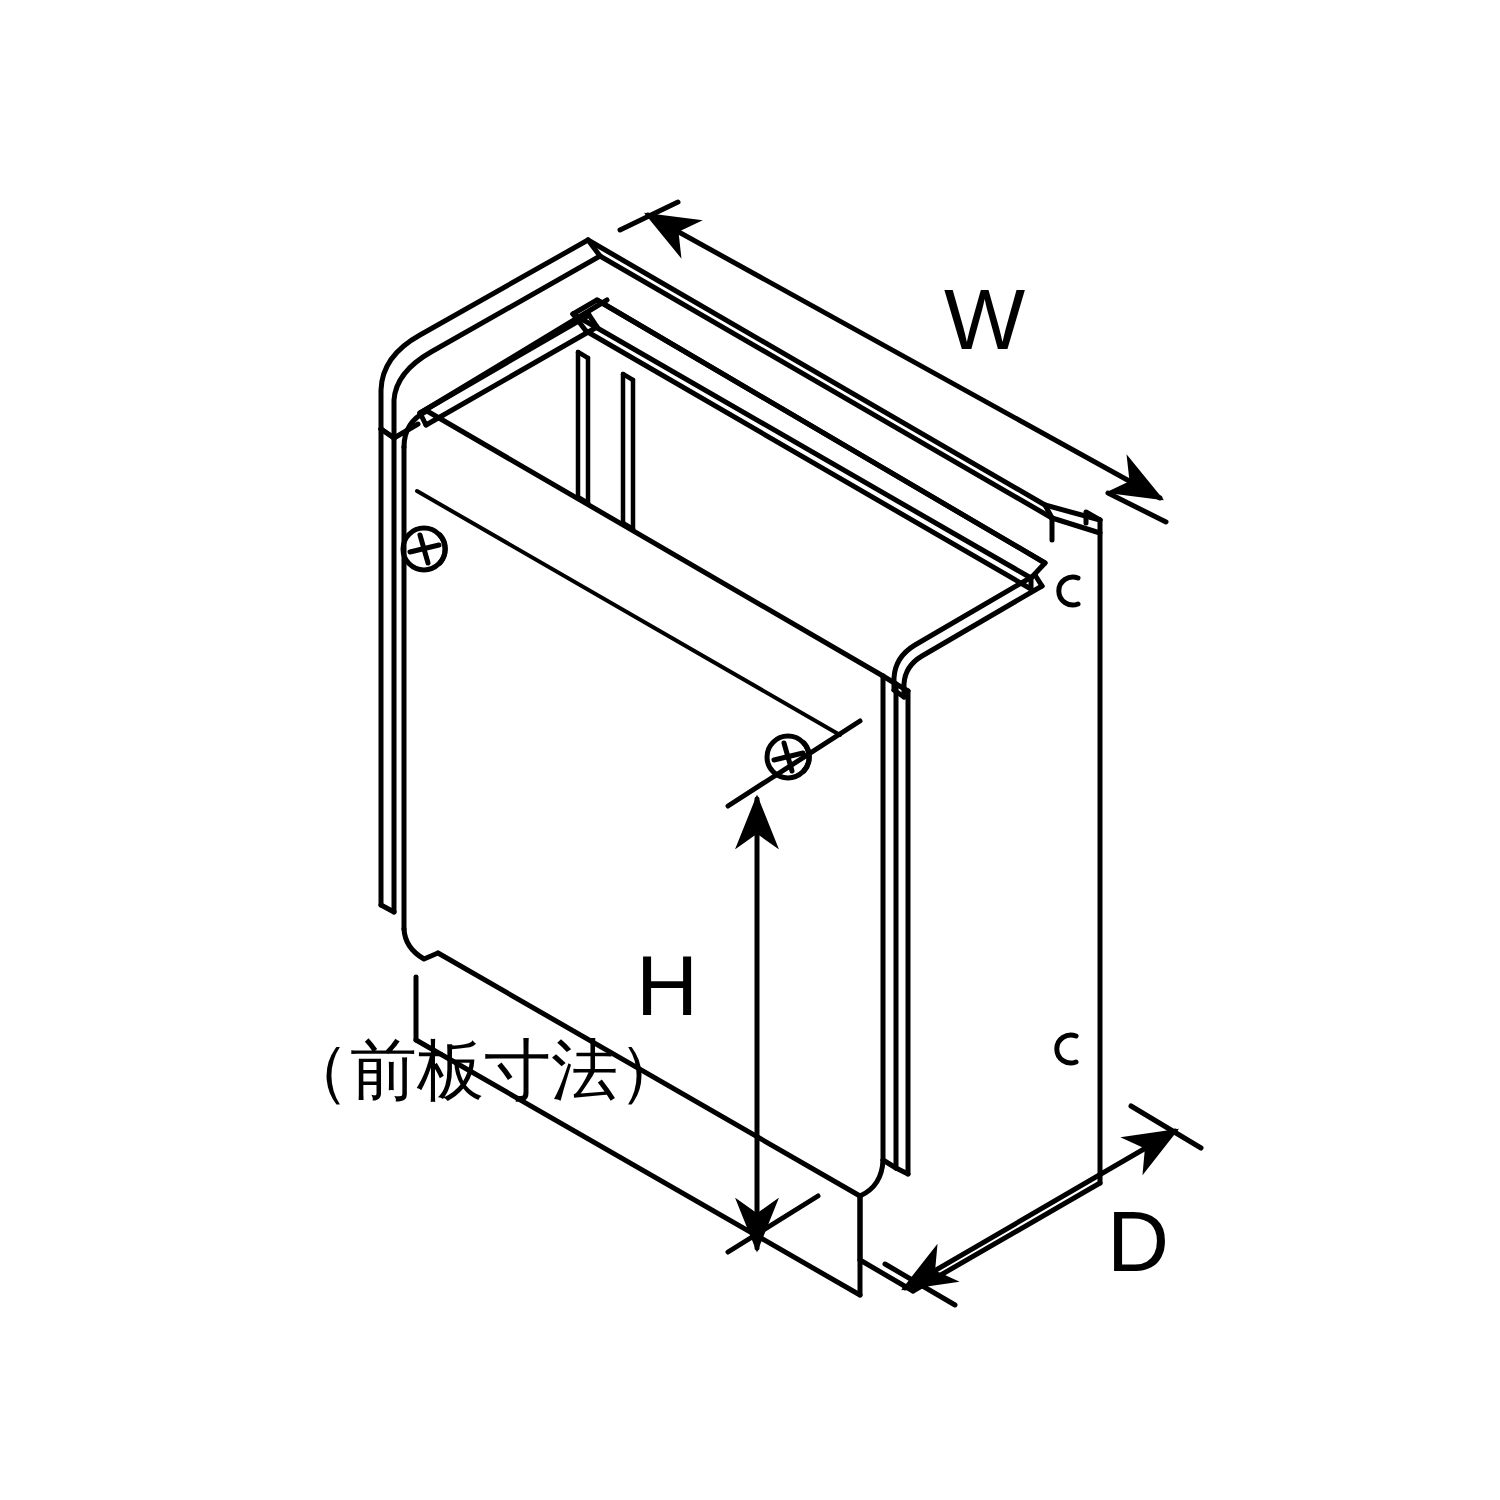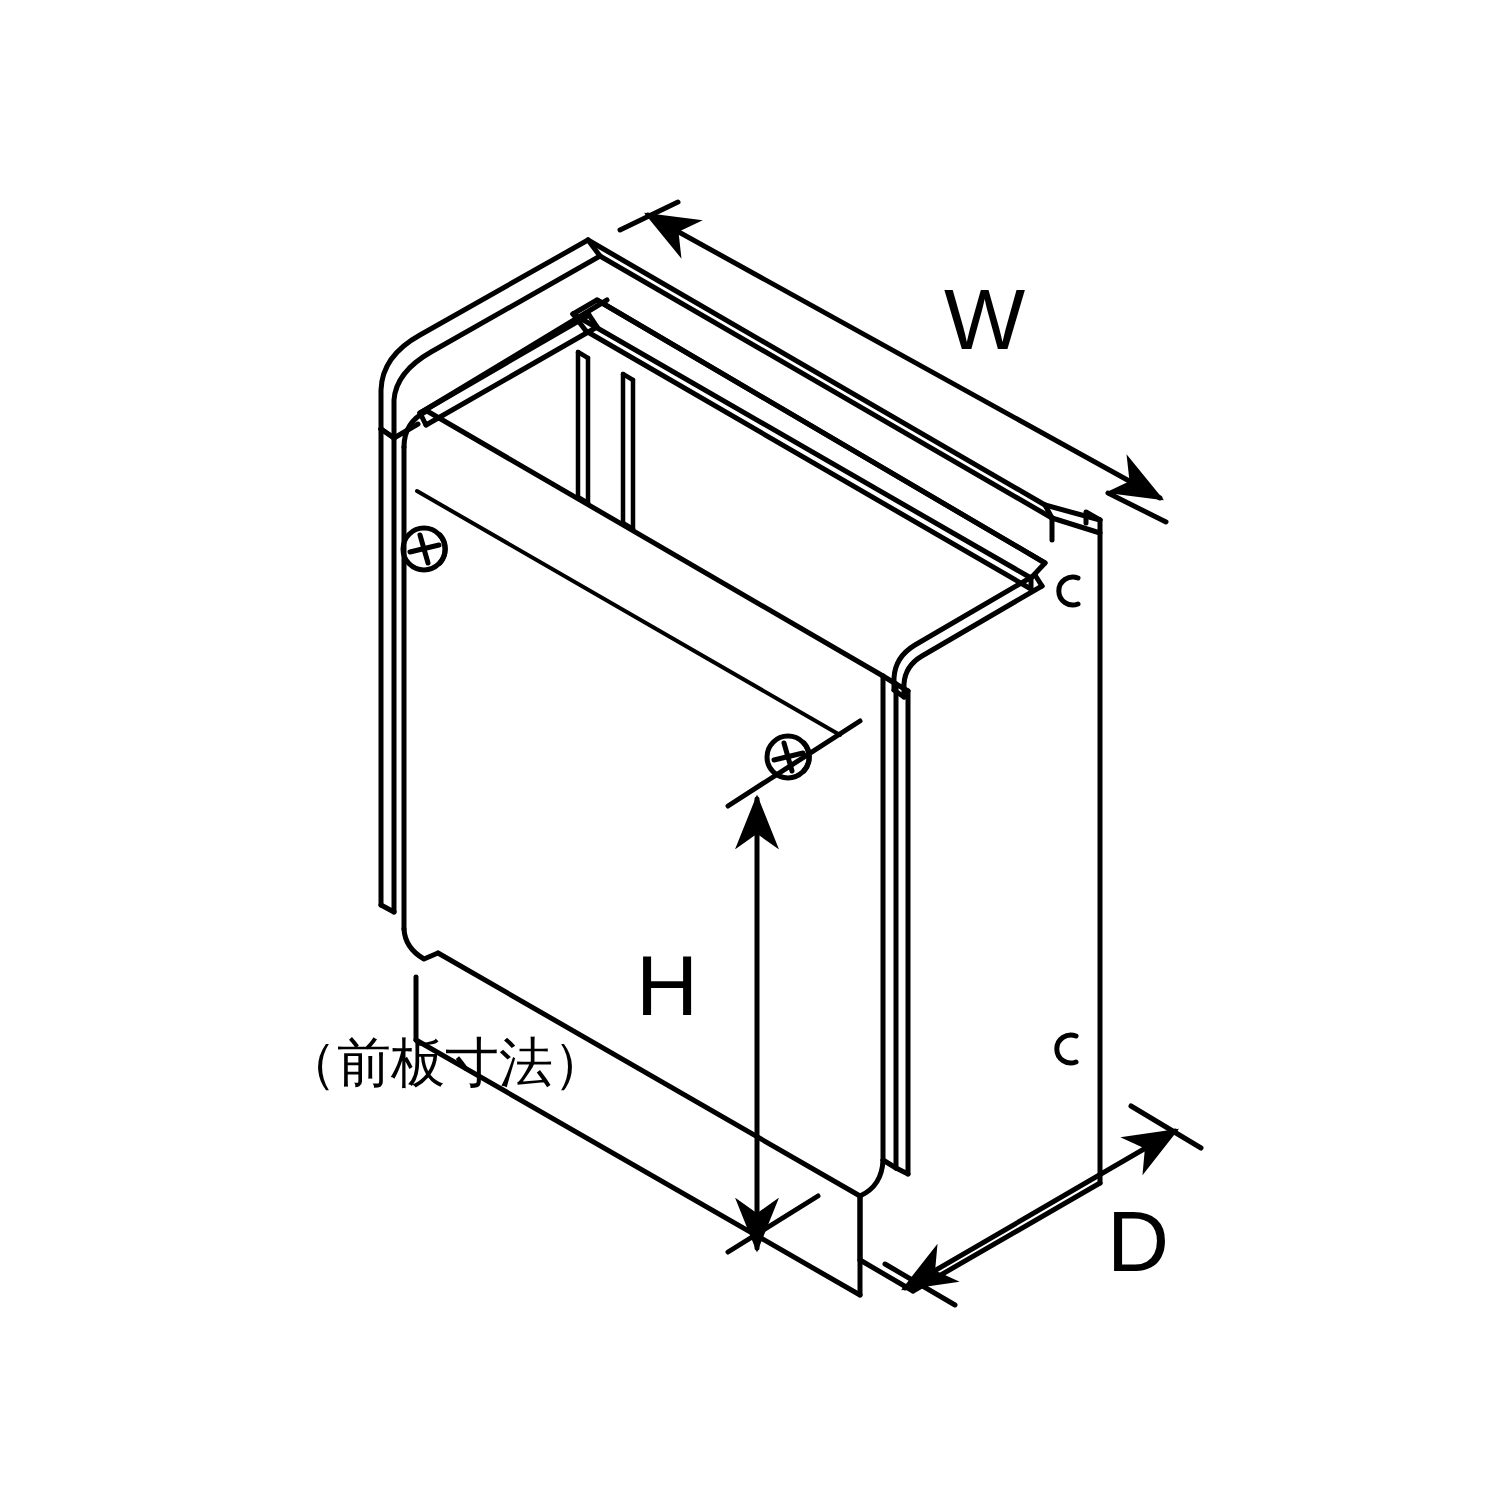--- a/index.html
+++ b/index.html
@@ -32,22 +32,22 @@
     font-weight: 400;
     line-height: 1;
     white-space: nowrap;
     user-select: none;
   }
   .dim-label.letter {
     font-size: 86px;
     letter-spacing: 0;
   }
   .dim-label.jp {
-    font-family: Liberation Serif, serif;
-    font-size: 54px;
+    font-family: Liberation Sans, sans-serif;
+    font-size: 67px;
     font-weight: 400;
   }
   #label-w { left: 944px; top: 276px; }
   #label-h { left: 636px; top: 942px; }
   #label-d { left: 1107px; top: 1198px; }
   #label-front-plate { left: 283px; top: 1036px; }
 </style>
 </head>
 <body>
 

